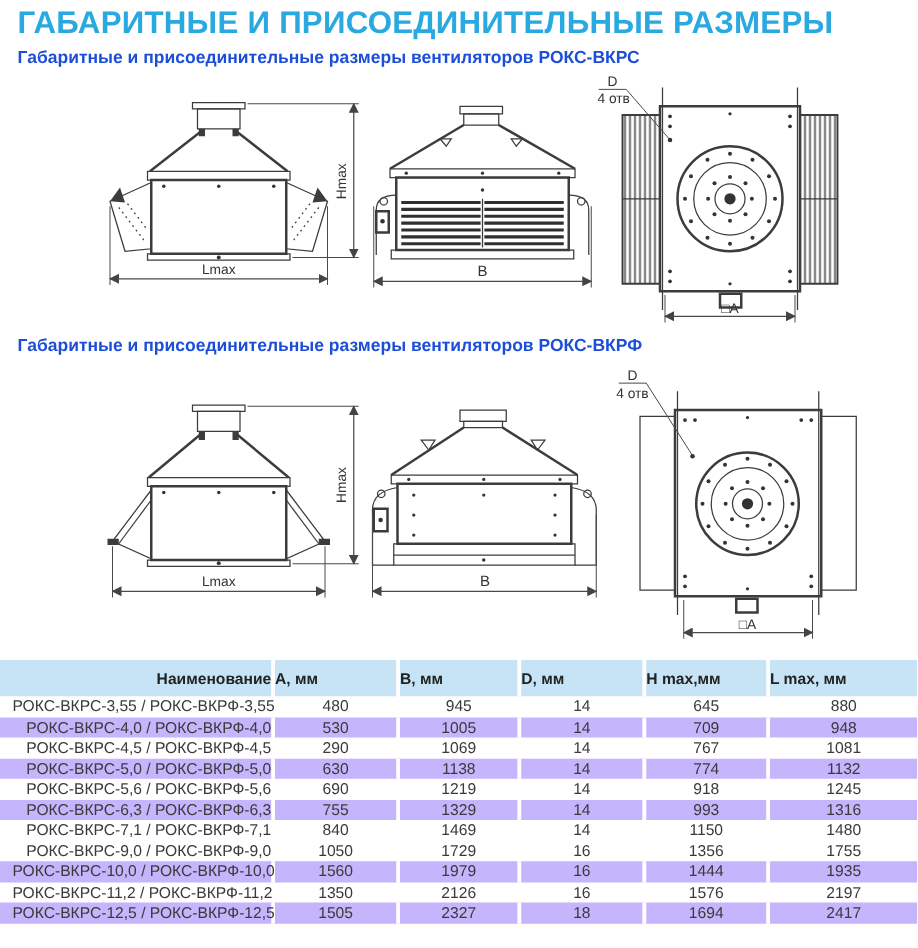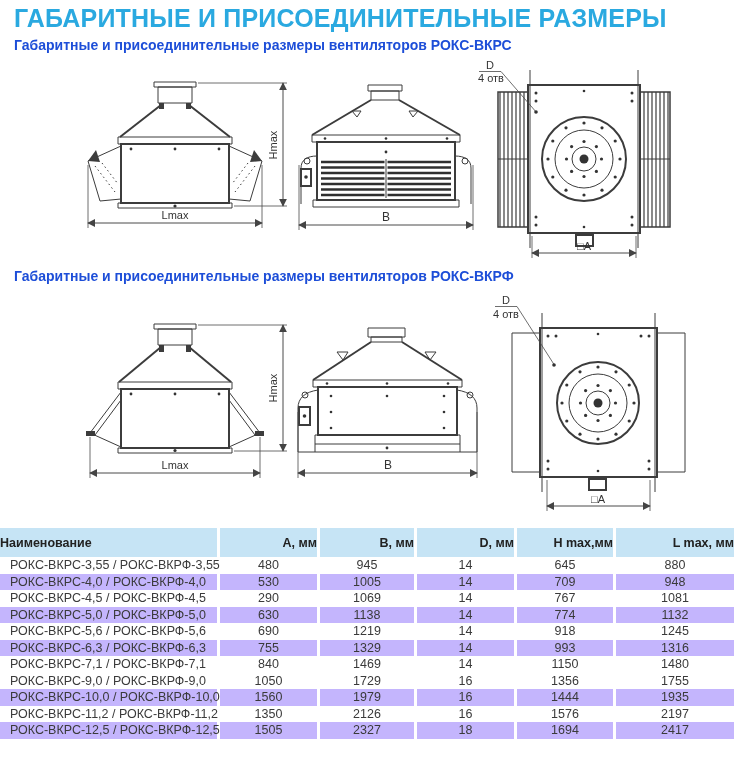--- a/index.html
+++ b/index.html
@@ -31,28 +31,28 @@
   .dash{stroke:#3c3c3c;stroke-width:1;stroke-dasharray:1.5,3;fill:none;}
 
   
   .dim-table{
     position:absolute;left:0;top:528px;width:734px;
     border-collapse:separate;border-spacing:0;table-layout:fixed;
     font-size:12.5px;
   }
   .dim-table th{
     background:#c6e4f5;height:29px;font-weight:bold;color:#222;
-    text-align:right;padding:0;vertical-align:middle;
-  }
-  .dim-table th.name{text-align:left;}
+    text-align:left;padding:0;vertical-align:middle;
+  }
+  .dim-table th.name{text-align:right;}
   .dim-table td{
     height:16.5px;padding:0;text-align:center;color:#3a3a3a;vertical-align:middle;
     line-height:16.5px;white-space:nowrap;
   }
-  .dim-table td.name{text-align:left;padding-left:10px;}
+  .dim-table td.name{text-align:right;padding-left:10px;}
   .dim-table th+th,.dim-table td+td{border-left:3px solid #fff;}
   .dim-table tr.alt td{background:#c4b5fd;}
   .c0{width:217px;}.c1{width:100px;}.c2{width:97px;}.c3{width:100px;}.c4{width:99px;}.c5{width:121px;}
 </style>
 </head>
 <body>
 
 <div class="page">
 
   <svg width="0" height="0" aria-hidden="true">

